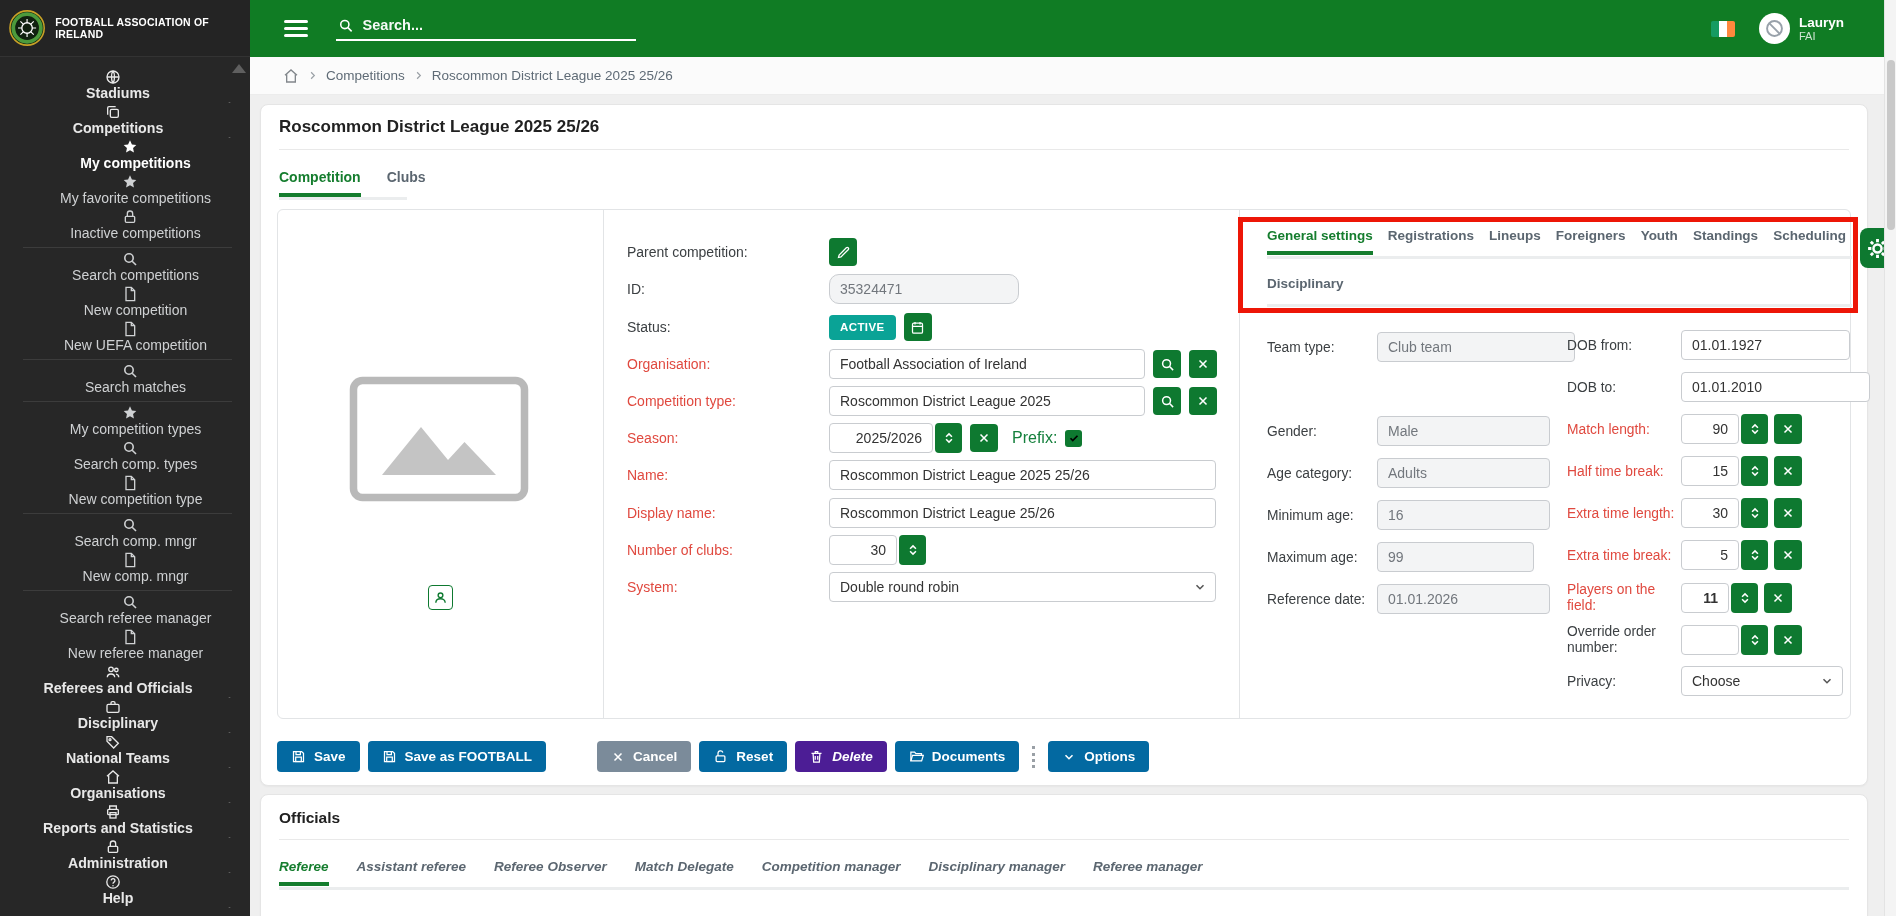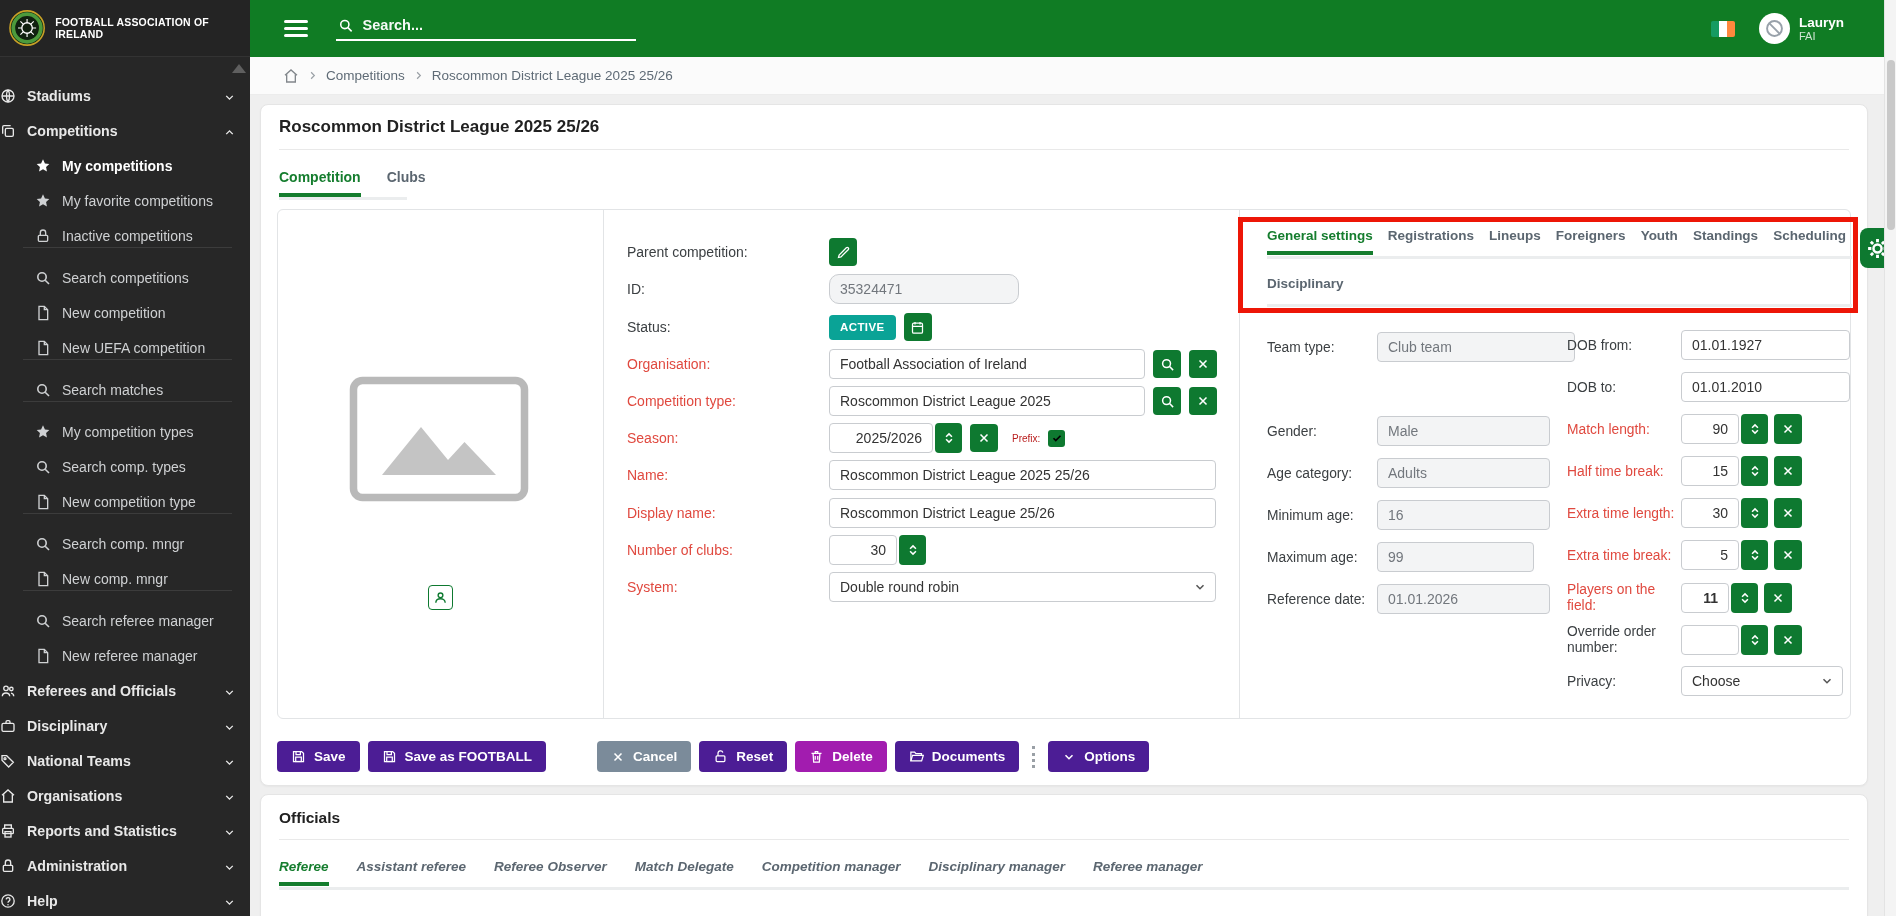--- a/index.html
+++ b/index.html
@@ -6,21 +6,21 @@
   html,body { width:1896px; height:916px; overflow:hidden; }
   body { position:relative; font-family:"Liberation Sans", sans-serif; background:#efefef; }
   svg.ic { display:block; }
 
   
   .sidebar { position:absolute; left:0; top:0; width:250px; height:916px; background:#272727; z-index:10; }
   .logo-row { height:57px; display:flex; align-items:center; gap:10px; padding-left:9px; background:#242424; border-bottom:1px solid #333; }
   .org-name { color:#fff; font-size:10.5px; font-weight:700; letter-spacing:.2px; }
   .s-scrollup { position:absolute; top:64px; right:4px; width:0; height:0; border-left:7px solid transparent; border-right:7px solid transparent; border-bottom:9px solid #5f5f5f; }
   .snav { padding-top:12px; }
-  .s-item { height:35px; display:flex; align-items:flex-end; padding:0 14px 0 0; color:#cfd1d3; font-size:14px; cursor:pointer; }
+  .s-item { height:35px; display:flex; align-items:center; padding:0 14px 0 0; color:#cfd1d3; font-size:14px; cursor:pointer;flex-direction:column; }
   .s-item .sic { width:16px; height:16px; margin-right:11px; flex:none; }
   .s-item .schev { width:13px; height:13px; margin-left:auto; }
   .s-item.group { color:#e8e8e8; font-weight:700; font-size:14.2px; }
   .s-item.child { padding-left:35px; }
   .s-item.on { color:#ffffff; font-weight:700; }
   .sdiv { height:1px; background:#3c3c3c; margin:3px 18px 3px 23px; }
 
   
   .topbar { position:absolute; left:250px; top:0; width:1634px; height:57px; background:#107c24; display:flex; align-items:center; z-index:9; }
   .burger { margin-left:34px; width:24px; display:flex; flex-direction:column; gap:4px; cursor:pointer; }
@@ -70,41 +70,41 @@
   .flab.req { color:#e0493f; }
   .in { height:30px; border:1px solid #c9ccd0; border-radius:4px; padding:0 10px; font-family:"Liberation Sans",sans-serif; font-size:14px; color:#333; background:#fff; outline:none; }
   .in.dis { background:#f3f4f5; color:#72777d; }
   .in.num { text-align:right; }
   .gbtn { background:#0e7930; border:none; border-radius:4px; color:#fff; display:inline-flex; align-items:center; justify-content:center; cursor:pointer; }
   .sq28 { width:28px; height:28px; margin-left:8px; }
   .spin { width:27px; height:30px; margin-left:2px; }
   .xn   { width:28px; height:30px; margin-left:6px; }
   .badge { height:25px; padding:0 11px; border-radius:4px; background:#0aa396; color:#fff; font-size:11.5px; font-weight:700; letter-spacing:.4px; display:inline-flex; align-items:center; }
   .cbx { width:17px; height:17px; border-radius:3px; background:#0e7930; margin-left:8px; display:inline-flex; align-items:center; justify-content:center; cursor:pointer; }
-  .plab { font-size:10px; color:#b91c1c; margin-left:14px; }
+  .plab { font-size:16px; color:#15803d; margin-left:14px; }
   .sel { position:relative; display:flex; align-items:center; height:30px; border:1px solid #c9ccd0; border-radius:4px; background:#fff; padding:0 28px 0 10px; font-size:14px; color:#333; cursor:pointer; }
   .sel .car { position:absolute; right:8px; width:14px; height:14px; color:#555; }
 
   
   .stabs  { position:absolute; left:989px; top:18px; display:flex; gap:15px; z-index:1; }
   .stabs2 { position:absolute; left:989px; top:66px; display:flex; z-index:1; }
   .strack1 { left:989px; top:46px;  width:585px; }
   .strack2 { left:989px; top:94px;  width:585px; }
   .srow { position:absolute; display:flex; align-items:center; min-height:30px; }
   .slab { font-size:13.8px; color:#3c4043; flex:none; }
   .slab.l { width:110px; white-space:nowrap; }
   .slab.r { width:114px; white-space:nowrap; }
   .slab.wrap { white-space:normal; width:114px; line-height:1.15; }
   .slab.req { color:#e0493f; }
 
   
   .actions { position:absolute; left:16px; top:636px; display:flex; align-items:center; gap:8px; }
-  .abtn { height:31px; padding:0 14px; border:none; border-radius:4px; background:#4c1d95; color:#fff; font-family:"Liberation Sans",sans-serif; font-size:13.5px; font-weight:700; display:inline-flex; align-items:center; gap:8px; cursor:pointer; }
+  .abtn { height:31px; padding:0 14px; border:none; border-radius:4px; background:#0369a1; color:#fff; font-family:"Liberation Sans",sans-serif; font-size:13.5px; font-weight:700; display:inline-flex; align-items:center; gap:8px; cursor:pointer; }
   .abtn.gray { background:#7b8b9a;margin-left:43px; }
-  .abtn.red  { background:#a21caf; }
+  .abtn.red  { background:#4c1d95;font-style:italic; }
   .dots-sep { width:0; height:22px; border-left:3px dotted #9aa0a6; margin:0 5px; }
 
   
   .otabs { position:absolute; left:18px; top:64px; display:flex; gap:28px; z-index:1;font-style:italic; }
   .otrack { left:18px; top:92px; right:18px; }
 
   
   .annotation { position:absolute; left:1238px; top:217px; width:620px; height:96px; border:5px solid #ed1607; z-index:45; pointer-events:none; }
   .gearbtn { position:absolute; left:1860px; top:228px; width:34px; height:40px; background:#0e7930; border:none; border-radius:8px; color:#fff; display:flex; align-items:center; justify-content:center; z-index:30; cursor:pointer; }
   .scrollbar { position:absolute; right:0; top:0; width:12px; height:916px; background:#f4f4f4; border-left:1px solid #e3e3e3; z-index:40; }
@@ -655,21 +655,21 @@
         <span class="slab l">Reference date:</span>
         <input class="in dis" style="width: 173px;" value="01.01.2026">
       </div>
 
     <div class="srow" style="left:1289px; top:120px">
         <span class="slab r">DOB from:</span>
         <input class="in" style="width: 169px;" value="01.01.1927">
       </div>
     <div class="srow" style="left:1289px; top:162px">
         <span class="slab r">DOB to:</span>
-        <input class="in" style="width: 169px;" value="01.01.2010">
+        <input class="in" style="width: 189px;" value="01.01.2010">
       </div>
     <div class="srow" style="left:1289px; top:204px">
         <span class="slab r req">Match length:</span>
         <input class="in num" style="width: 58px;" value="90">
         <button class="gbtn spin">
           <svg class="ic" width="14" height="14">
             <use href="#i-spin"></use>
           </svg>
         </button>
         <button class="gbtn xn">

